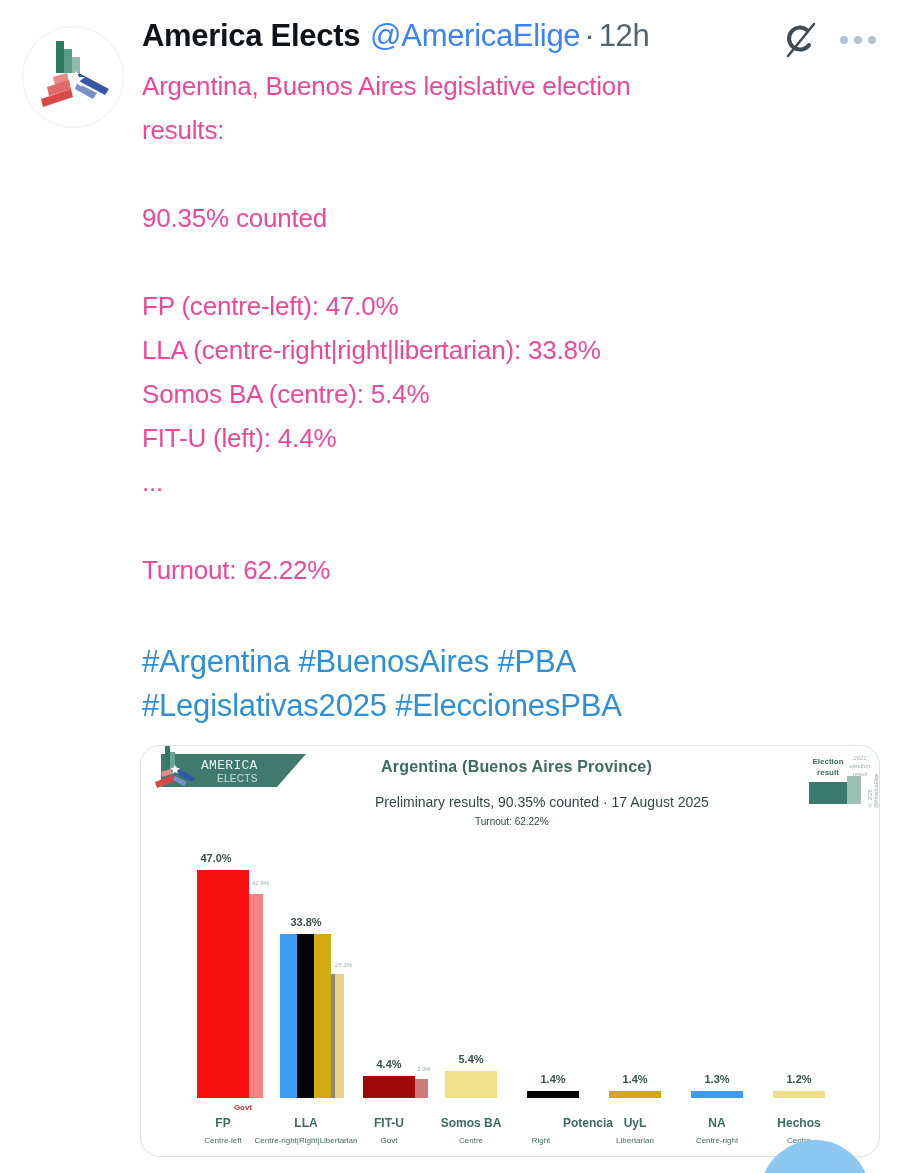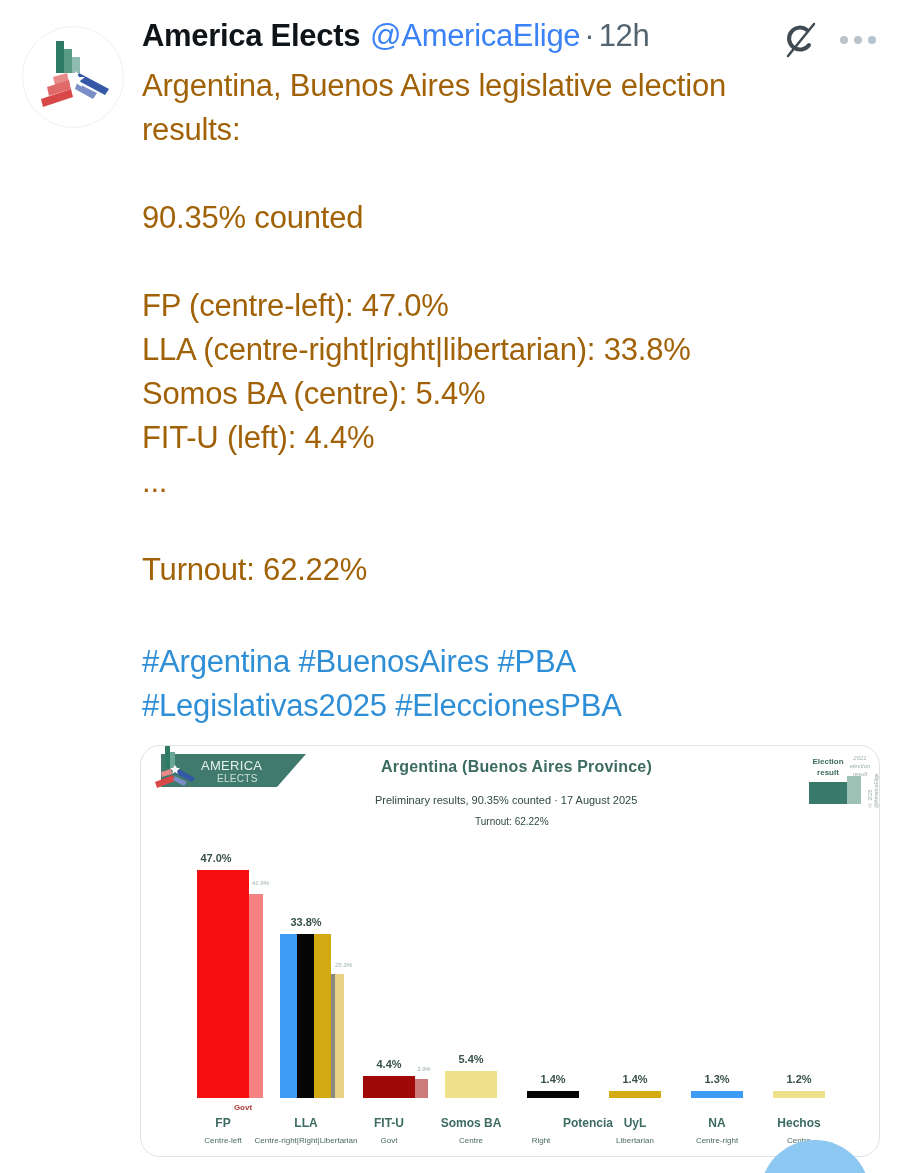--- a/index.html
+++ b/index.html
@@ -12,35 +12,35 @@
   .header { position: absolute; left: 142px; top: 18px; height: 44px; display: flex; align-items: baseline; font-size: 31px; white-space: nowrap; }
   .header .name { font-weight: bold; color: #0f1419; letter-spacing: -0.3px; }
   .header .handle { color: #3b82f6; margin-left: 10px; letter-spacing: -0.3px; }
   .header .dot { color: #536471; margin: 0 4px; }
   .header .time { color: #536471; letter-spacing: -0.3px; }
 
   .grok-icon { position: absolute; left: 782px; top: 20px; width: 36px; height: 40px; }
   .more-icon { position: absolute; left: 840px; top: 34px; width: 40px; height: 12px; display: flex; gap: 6px; align-items: center; }
   .more-icon span { width: 8px; height: 8px; border-radius: 50%; background: #b9c3cc; display: block; }
 
-  .tweet-text { position: absolute; left: 142px; top: 64px; width: 720px; font-size: 31px; line-height: 44px; color: #a16207; letter-spacing: -0.2px; }
+  .tweet-text { position: absolute; left: 142px; top: 64px; width: 720px; font-size: 26px; line-height: 44px; color: #ec4899; letter-spacing: -0.2px; }
   .tweet-text .line { display: block; height: 44px; white-space: nowrap; }
   .hashtags { position: absolute; left: 142px; top: 640px; font-size: 31px; line-height: 44px; color: #1d9bf0; letter-spacing: -0.2px; }
   .hashtags .row { display: block; white-space: nowrap; }
   .hashtags a { color: #2f8fd6; text-decoration: none; }
 
   .card { position: absolute; left: 140px; top: 745px; width: 740px; height: 412px; border: 1px solid #dfe3e6; border-radius: 20px; background: #fff; overflow: hidden; }
 
   .ae-banner { position: absolute; left: 20px; top: 8px; width: 145px; height: 33px; background: #3f7a6c; clip-path: polygon(0 0, 100% 0, 80% 100%, 0 100%); }
-  .ae-banner .t1 { position: absolute; left: 40px; top: 4px; color: #e8f0ee; font-size: 13px; letter-spacing: 0.3px; }
+  .ae-banner .t1 { position: absolute; left: 40px; top: 4px; color: #e8f0ee; font-size: 13px; letter-spacing: 0.3px; font-family: Liberation Mono, monospace; }
   .ae-banner .t2 { position: absolute; left: 56px; top: 19px; color: #cfe0db; font-size: 10px; letter-spacing: 0.3px; }
   .ae-logo { position: absolute; left: 8px; top: 0px; width: 56px; height: 52px; }
 
   .chart-title { position: absolute; left: 240px; top: 12px; font-size: 16px; font-weight: bold; color: #3c6b61; letter-spacing: 0.2px; }
-  .chart-sub { position: absolute; left: 234px; top: 48px; font-size: 11px; color: #2f4a44; }
+  .chart-sub { position: absolute; left: 234px; top: 48px; font-size: 14px; color: #2f4a44; }
   .chart-turnout { position: absolute; left: 334px; top: 70px; font-size: 10px; color: #2f4a44; }
 
   .legend { position: absolute; left: 666px; top: 6px; width: 70px; height: 56px; }
   .legend .l1 { position: absolute; left: 4px; top: 4px; font-size: 8px; font-weight: bold; color: #3c6b61; line-height: 11px; text-align: center; width: 34px; }
   .legend .l2 { position: absolute; left: 38px; top: 2px; font-size: 6px; font-style: italic; color: #9fb0ab; line-height: 8px; text-align: center; width: 30px; }
   .legend .bar1 { position: absolute; left: 2px; top: 30px; width: 38px; height: 22px; background: #3a7a6a; }
   .legend .bar2 { position: absolute; left: 40px; top: 24px; width: 14px; height: 28px; background: #9ec1b6; }
   .legend .copy { position: absolute; left: 60px; top: 18px; font-size: 5px; color: #9aa; writing-mode: vertical-rl; transform: rotate(180deg); }
 
   .plot { position: absolute; left: 0; top: 0; width: 740px; height: 412px; }

